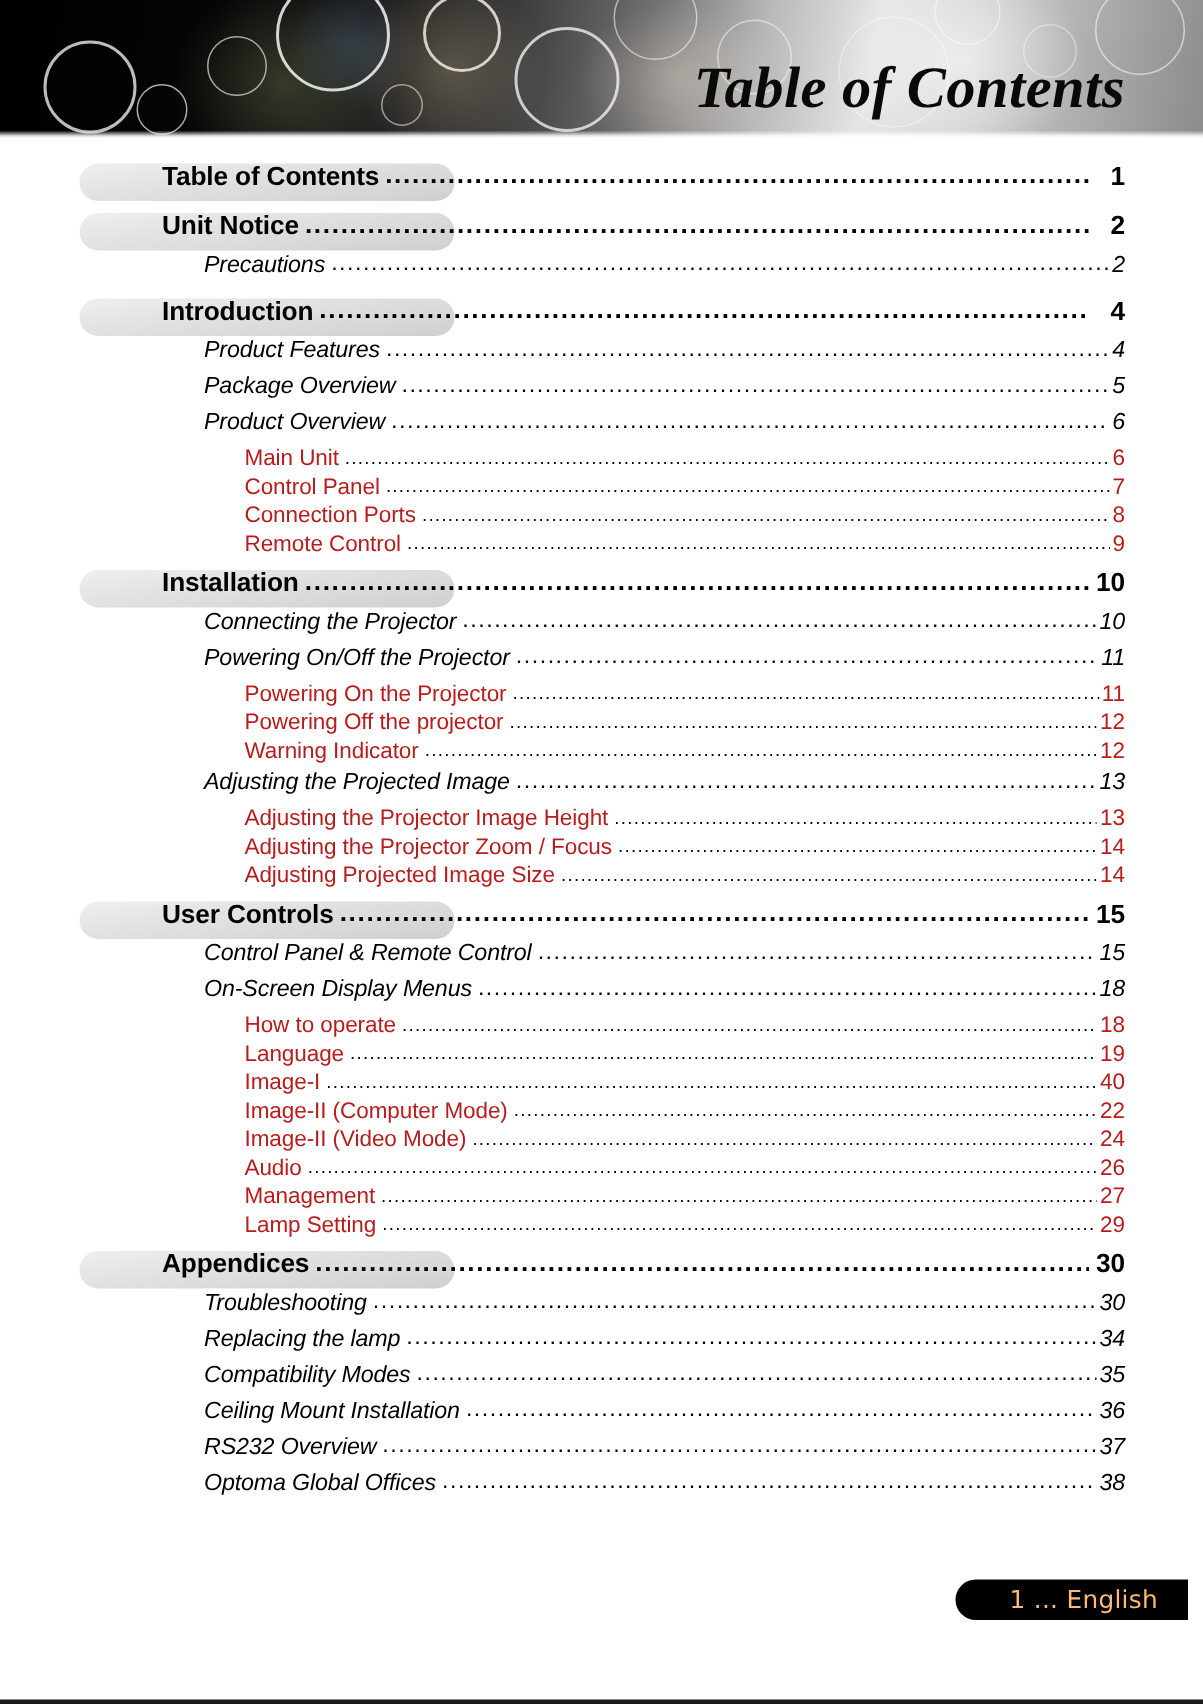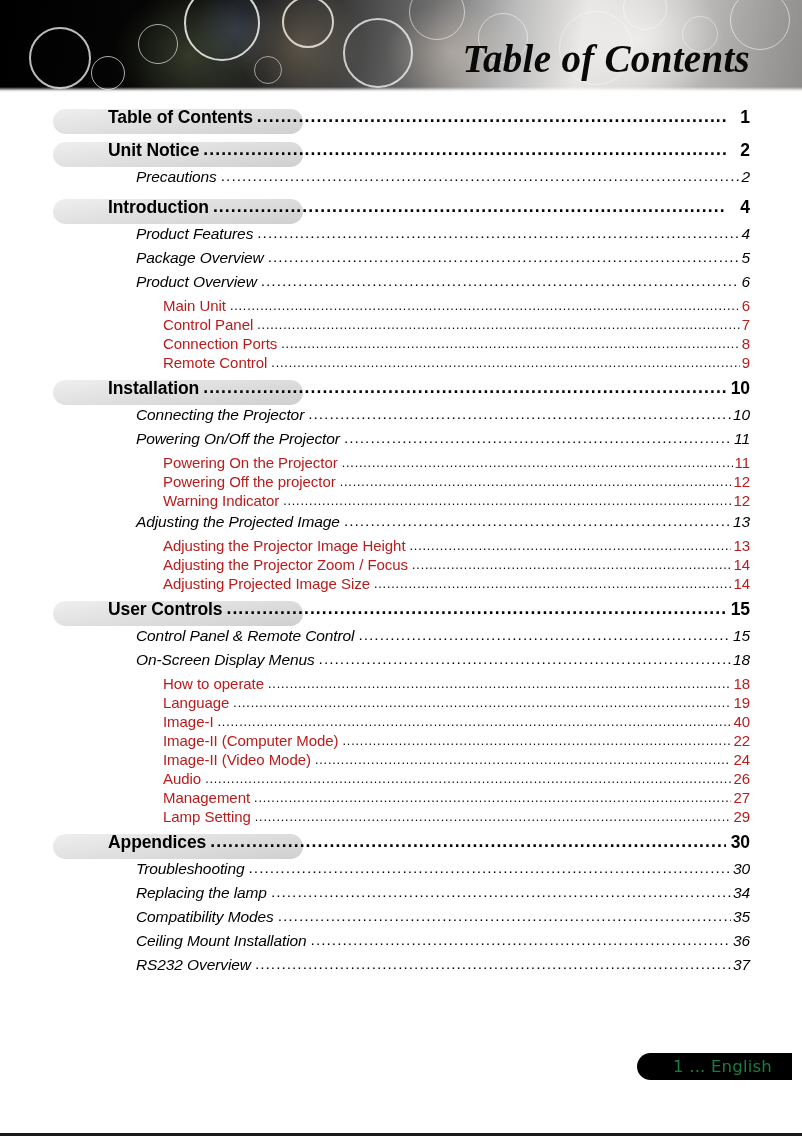--- a/index.html
+++ b/index.html
@@ -185,21 +185,21 @@
     top: 1053px;
     width: 155px;
     height: 27px;
     background: #000000;
     border-radius: 14px 0 0 14px;
     display: flex;
     align-items: center;
     justify-content: center;
   }
   .footer-text {
-    color: #15803d;
+    color: #fdba74;
     font-family: "DejaVu Sans", sans-serif;
     font-size: 16.5px;
     letter-spacing: 0.2px;
     white-space: nowrap;
     padding-left: 16px;
   }
 </style>
 </head>
 <body>
 
@@ -491,19 +491,26 @@
           <span class="pagenum">36</span>
         </div>
       </div>
       <div class="entry lvl2">
         <div class="entry-inner">
           <span class="label">RS232 Overview</span>
           <span class="leader"></span>
           <span class="pagenum">37</span>
         </div>
       </div>
+      <div class="entry lvl2">
+        <div class="entry-inner">
+          <span class="label">Optoma Global Offices</span>
+          <span class="leader"></span>
+          <span class="pagenum">38</span>
+        </div>
+      </div>
     </div>
 
   <div class="footer-bar">
     <span class="footer-text">1 ... English</span>
   </div>
 
 </div>
 
 </body></html>

